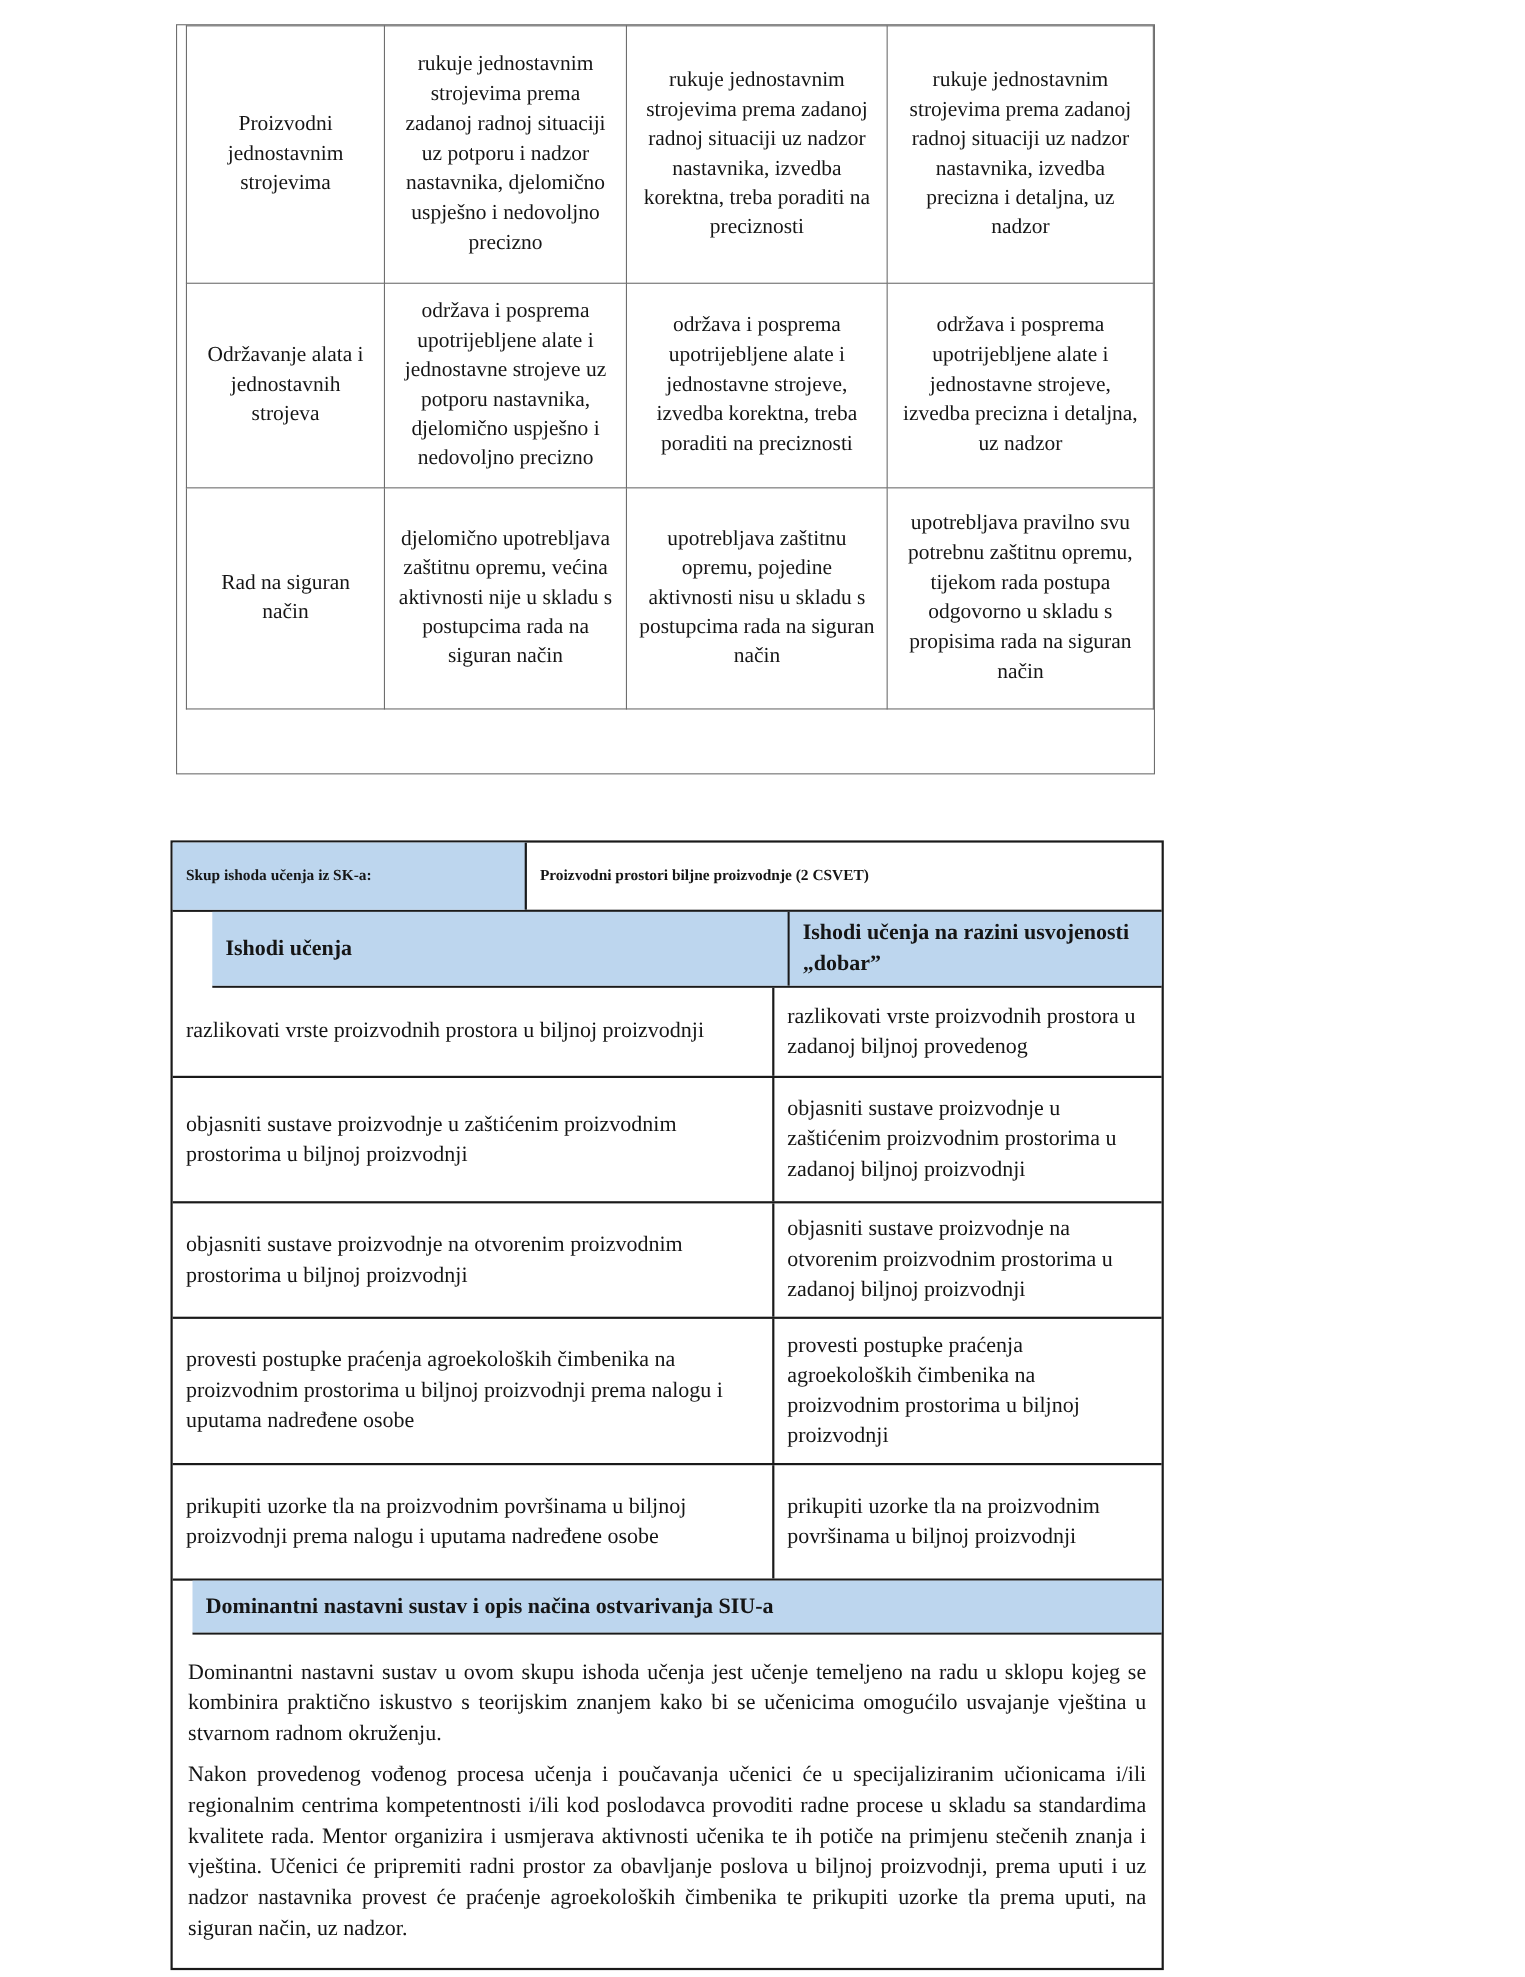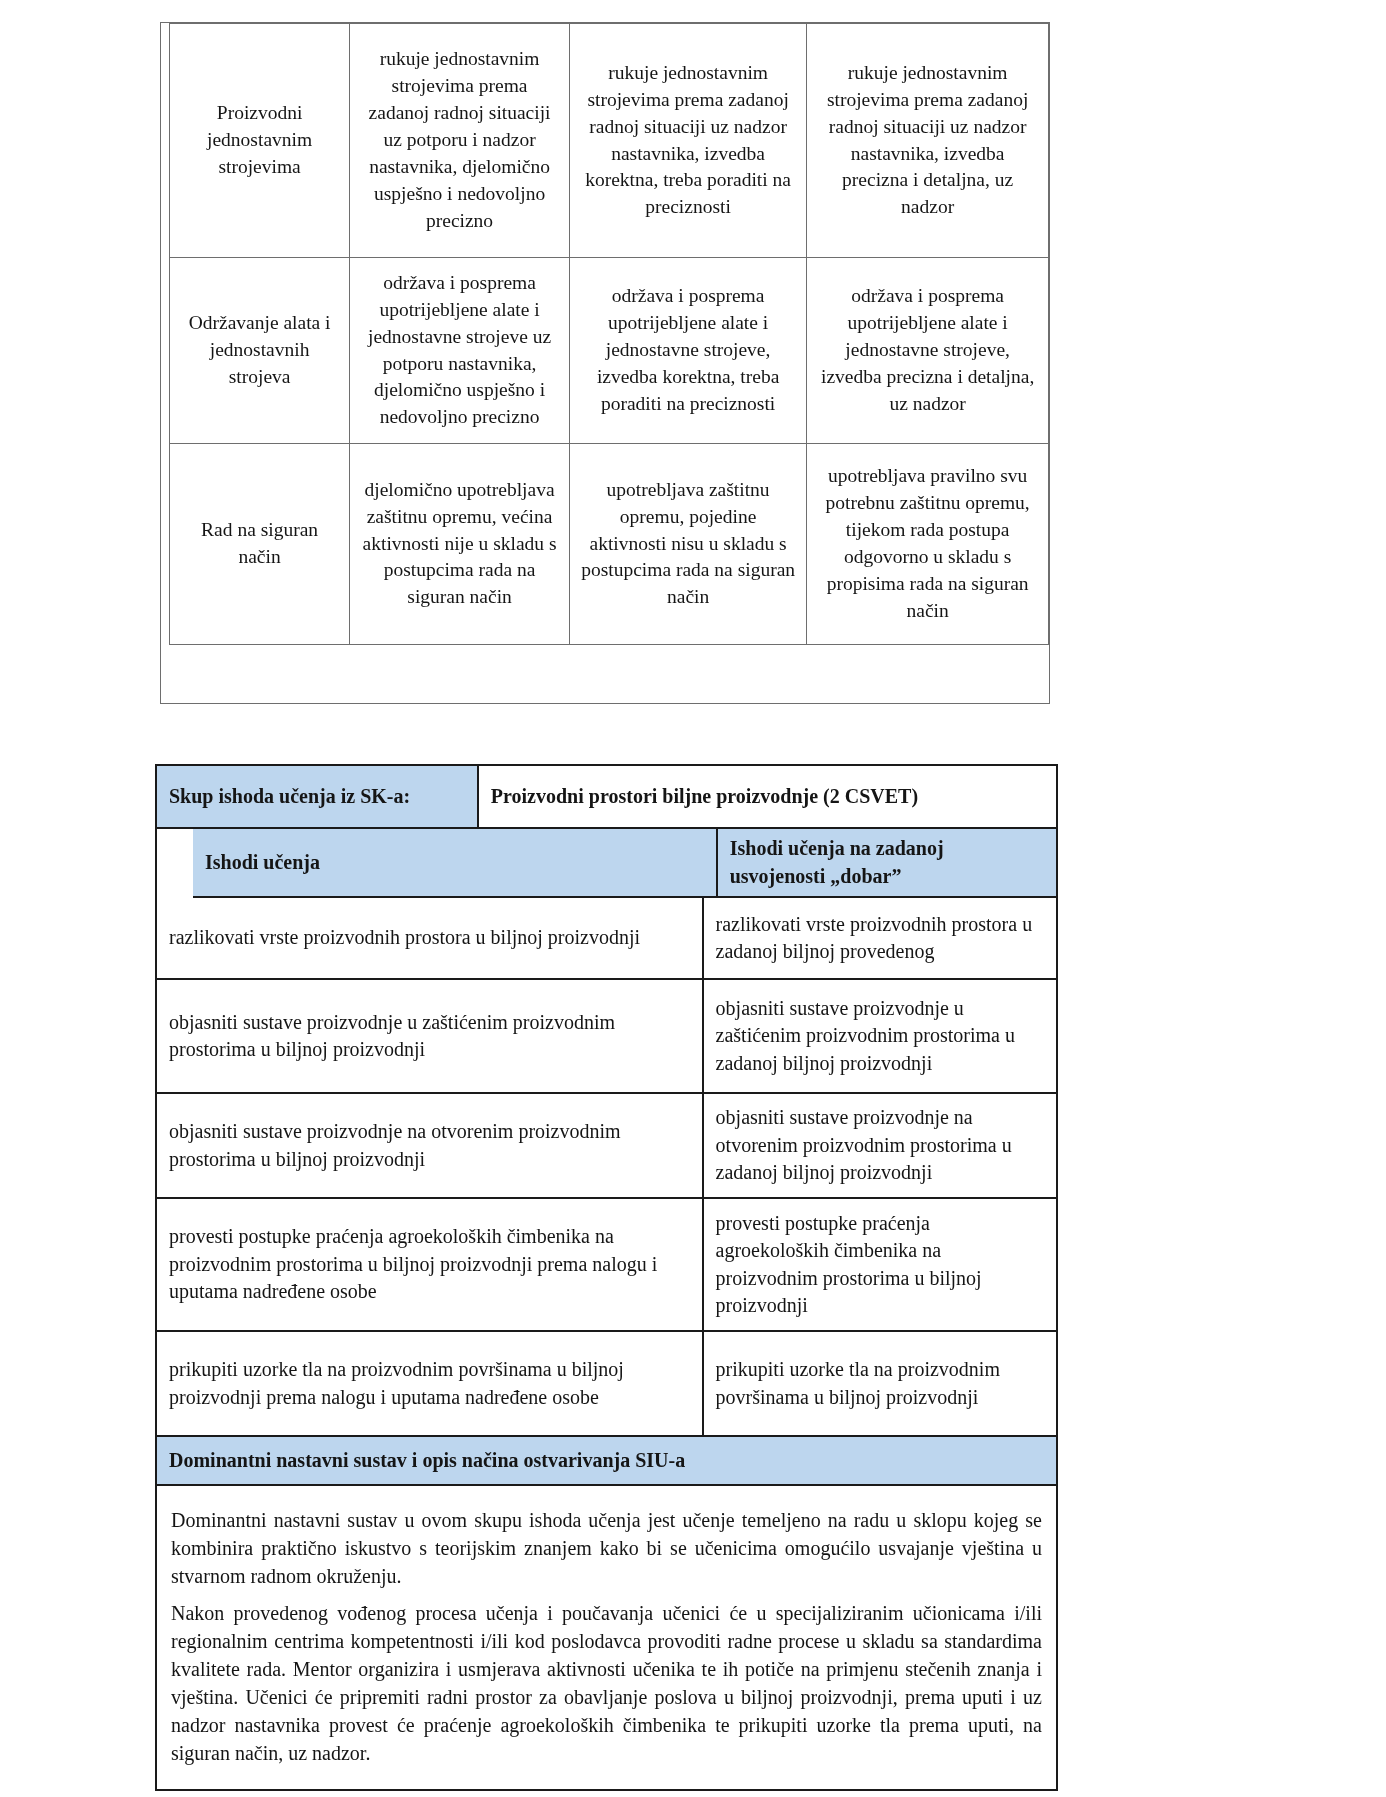--- a/index.html
+++ b/index.html
@@ -73,28 +73,28 @@
     display: flex;
     align-items: center;
     line-height: 1.38;
   }
   .split-a .o-cell.left  { width: 35.8%; border-right: 2px solid #1a1a1a; }
   .split-a .o-cell.right { flex: 1; }
   .split-b .o-cell.left  { width: 60.8%; border-right: 2px solid #1a1a1a; }
   .split-b .o-cell.right { flex: 1; }
   .blue { background: #bdd6ee; }
   .bold { font-weight: 700; }
-  .row-set   { min-height: 63px; font-size: 20px; }
+  .row-set   { min-height: 63px; font-size: 14px; }
   .row-hdr   { min-height: 49px; margin-left: 36px; }
   .row-o1 { min-height: 82px; }
   .row-o2 { min-height: 114px; }
   .row-o3 { min-height: 105px; }
   .row-o4 { min-height: 133px; }
   .row-o5 { min-height: 105px; }
-  .row-sys   { min-height: 49px; }
+  .row-sys   { min-height: 49px; margin-left: 18px; }
   .row-desc  { display: block; padding: 20px 14px 10px 14px; }
   .row-desc p {
     margin: 0 0 9px 0;
     text-align: justify;
     line-height: 1.4;
   }
   .row-desc p:last-child { margin-bottom: 12px; }
 </style>
 </head>
 <body>
@@ -135,21 +135,21 @@
 
   <section class="outcomes">
 
     <div class="o-row split-a row-set">
       <div class="o-cell left blue bold">Skup ishoda učenja iz SK-a:</div>
       <div class="o-cell right bold">Proizvodni prostori biljne proizvodnje (2 CSVET)</div>
     </div>
 
     <div class="o-row split-b row-hdr">
       <div class="o-cell left blue bold">Ishodi učenja</div>
-      <div class="o-cell right blue bold">Ishodi učenja na zadanoj usvojenosti „dobar”</div>
+      <div class="o-cell right blue bold">Ishodi učenja na razini usvojenosti „dobar”</div>
     </div>
 
     <div class="o-row split-b row-o1">
       <div class="o-cell left">razlikovati vrste proizvodnih prostora u biljnoj proizvodnji</div>
       <div class="o-cell right">razlikovati vrste proizvodnih prostora u zadanoj biljnoj provedenog</div>
     </div>
 
     <div class="o-row split-b row-o2">
       <div class="o-cell left">objasniti sustave proizvodnje u zaštićenim proizvodnim prostorima u biljnoj proizvodnji</div>
       <div class="o-cell right">objasniti sustave proizvodnje u zaštićenim proizvodnim prostorima u zadanoj biljnoj proizvodnji</div>

